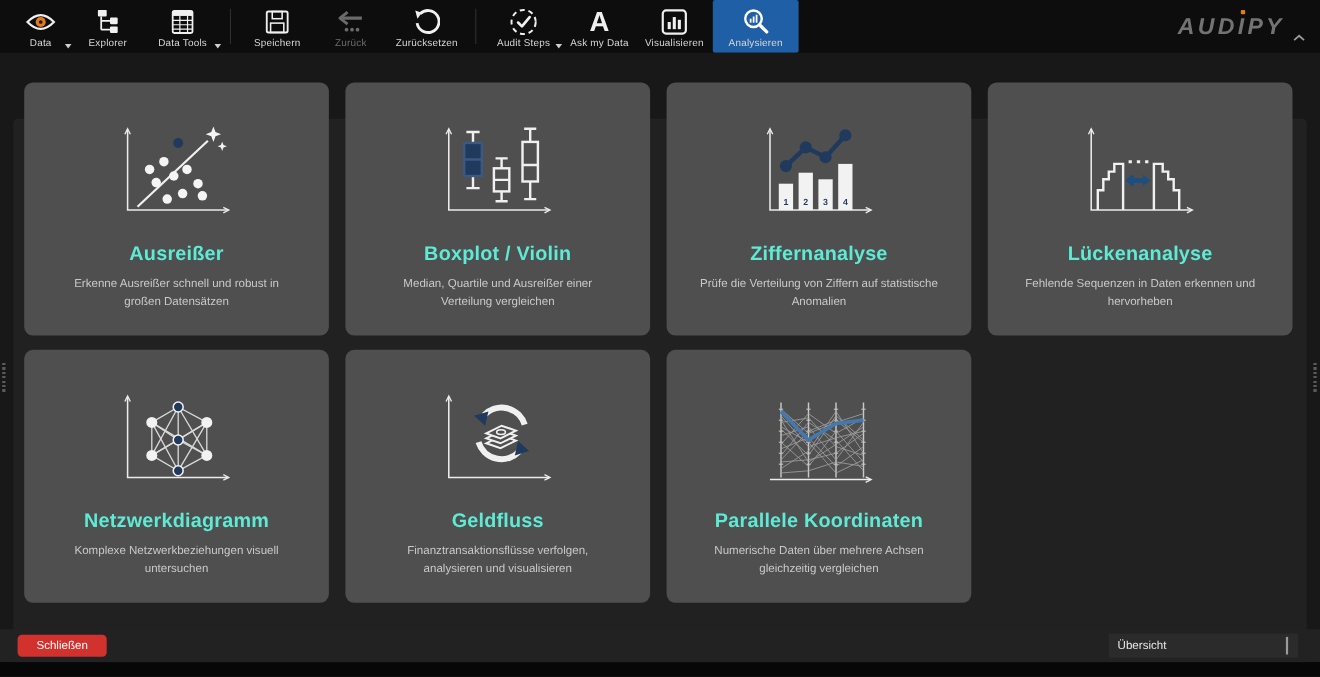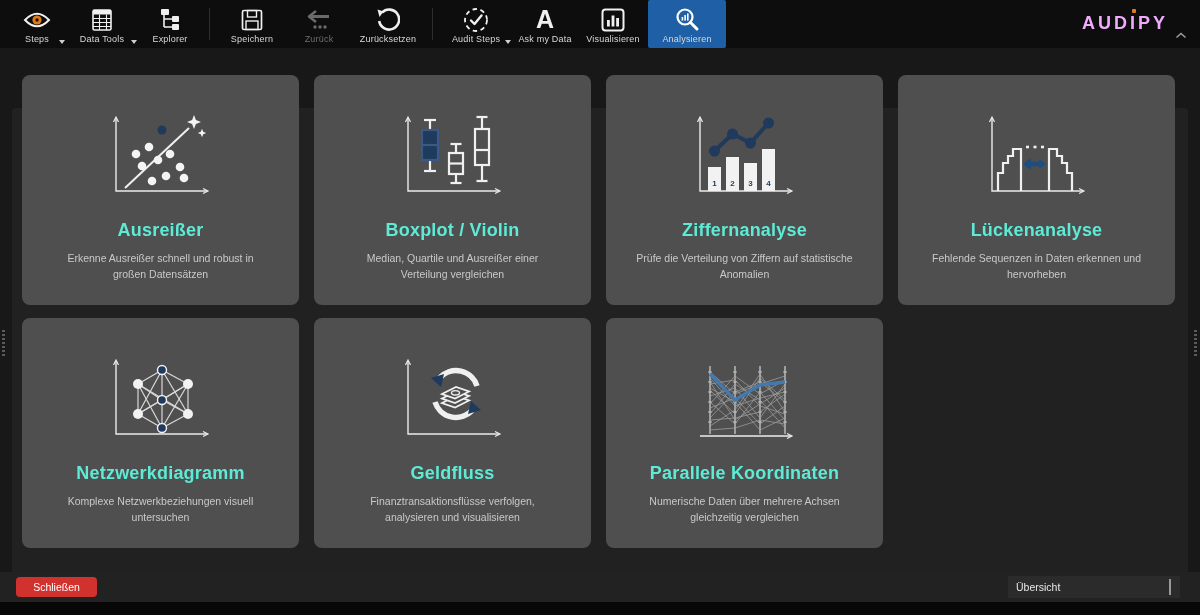--- a/index.html
+++ b/index.html
@@ -23,22 +23,22 @@
   .tb-label { font-size:9px; color:#d8d8d8; white-space:nowrap; letter-spacing:.2px; }
   .tb-btn.disabled .tb-label { color:#6d6d6d; }
   .tb-btn.active { background:#1f5fa6; border-radius:2px;align-items:center; }
   .tb-sep { width:1px; background:#2e2e2e; margin:8px 7px; }
   .chev {
     position:absolute; right:1px; bottom:4px; width:0; height:0;
     border-left:3.5px solid transparent; border-right:3.5px solid transparent;
     border-top:4px solid #cfcfcf;
   }
   .brand {
-    position:absolute; right:32px; top:13px; font-size:18px; font-weight:bold;
-    letter-spacing:3px; color:#f0abfc;
+    position:absolute; right:32px; top:13px; font-size:21px; font-weight:bold;
+    letter-spacing:3px; color:#737373;font-style:italic;
   }
   .brand .logo-i { position:relative; }
   .brand .logo-i::before {
     content:""; position:absolute; top:-4px; left:50%; transform:translateX(-50%);
     width:4px; height:4px; background:#e07b1a; border-radius:1px;
   }
   .collapse-ribbon { position:absolute; right:13px; bottom:5px; }
 
   
   .stage { position:absolute; top:48px; left:0; width:1200px; height:554px; background:#181818; }
@@ -85,46 +85,46 @@
 <div class="toolbar">
 
   <div class="tb-btn" style="width:58px">
     <span class="tb-icon">
       <svg width="28" height="20" viewBox="0 0 28 20">
           <path d="M2 10 Q14 -2.5 26 10 Q14 22.5 2 10 Z" fill="none" stroke="#f0f0f0" stroke-width="2"></path>
           <circle cx="14" cy="10" r="4.6" fill="#e07b1a"></circle>
           <circle cx="14" cy="10" r="1.7" fill="#2a1500"></circle>
         </svg>
     </span>
-    <span class="tb-label">Steps</span>
-    <span class="chev"></span>
-  </div>
-
-  <div class="tb-btn" style="width:72px">
-    <span class="tb-icon">
-      <svg width="22" height="22" viewBox="0 0 22 22">
-          <rect x="2" y="1" width="18" height="20" rx="1.5" fill="none" stroke="#f0f0f0" stroke-width="1.6"></rect>
-          <rect x="2" y="1" width="18" height="4.5" fill="#f0f0f0"></rect>
-          <path d="M8.5 5.5 V21 M15.5 5.5 V21 M2 9.5 H20 M2 13.5 H20 M2 17.5 H20" stroke="#f0f0f0" stroke-width="1.1"></path>
-        </svg>
-    </span>
-    <span class="tb-label">Data Tools</span>
+    <span class="tb-label">Data</span>
     <span class="chev"></span>
   </div>
 
   <div class="tb-btn" style="width:64px">
     <span class="tb-icon">
       <svg width="20" height="22" viewBox="0 0 20 22">
           <rect x="1" y="0" width="8" height="6" rx="1" fill="#f0f0f0"></rect>
           <path d="M4 6 V18 M4 10 H12 M4 18 H12" stroke="#f0f0f0" stroke-width="1.6" fill="none"></path>
           <rect x="12" y="7" width="7" height="6" rx="1" fill="#f0f0f0"></rect>
           <rect x="12" y="15" width="7" height="6" rx="1" fill="#f0f0f0"></rect>
         </svg>
     </span>
     <span class="tb-label">Explorer</span>
+  </div>
+
+  <div class="tb-btn" style="width:72px">
+    <span class="tb-icon">
+      <svg width="22" height="22" viewBox="0 0 22 22">
+          <rect x="2" y="1" width="18" height="20" rx="1.5" fill="none" stroke="#f0f0f0" stroke-width="1.6"></rect>
+          <rect x="2" y="1" width="18" height="4.5" fill="#f0f0f0"></rect>
+          <path d="M8.5 5.5 V21 M15.5 5.5 V21 M2 9.5 H20 M2 13.5 H20 M2 17.5 H20" stroke="#f0f0f0" stroke-width="1.1"></path>
+        </svg>
+    </span>
+    <span class="tb-label">Data Tools</span>
+    <span class="chev"></span>
   </div>
 
   <div class="tb-sep"></div>
 
   <div class="tb-btn" style="width:70px">
     <span class="tb-icon">
       <svg width="22" height="22" viewBox="0 0 22 22">
           <rect x="1.5" y="1.5" width="19" height="19" rx="1.5" fill="none" stroke="#f0f0f0" stroke-width="1.7"></rect>
           <rect x="6.5" y="1.5" width="9" height="6.5" fill="none" stroke="#f0f0f0" stroke-width="1.4"></rect>
           <rect x="5" y="12" width="12" height="8.5" fill="none" stroke="#f0f0f0" stroke-width="1.4"></rect>

